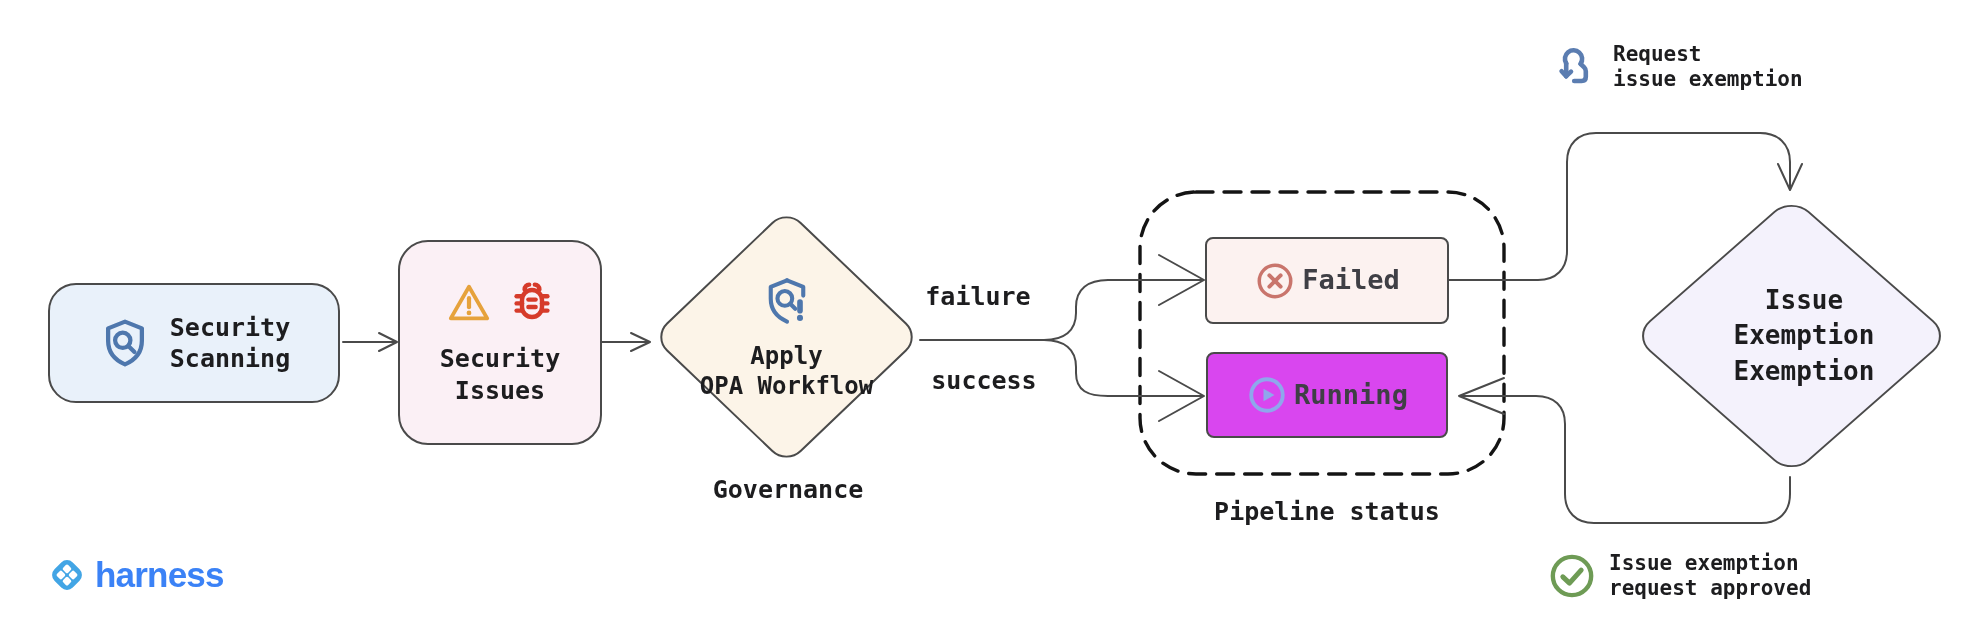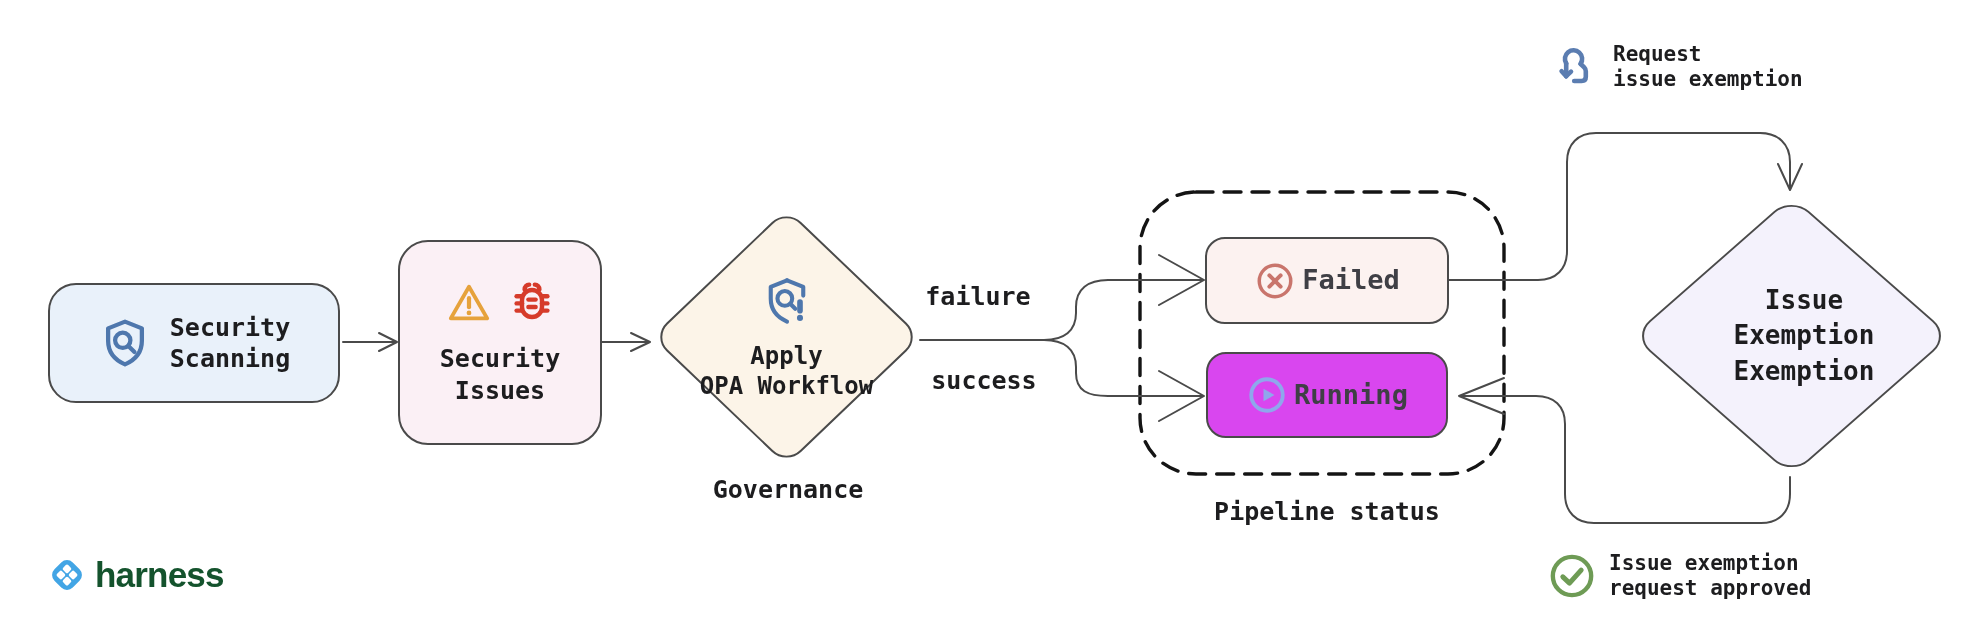--- a/index.html
+++ b/index.html
@@ -9,21 +9,21 @@
   .node{position:absolute;display:flex;align-items:center;justify-content:center;
         border:2px solid #4a4a4a;box-sizing:border-box;background:#fff;}
   .nlabel{font-weight:bold;color:#1d1d1f;line-height:1.26;}
   .nlabel span{display:block;}
   .scanning{left:48px;top:283px;width:292px;height:120px;border-radius:28px;background:#e9f1fa;gap:18px;}
   .scanning .nlabel{font-size:25px;text-align:left;}
   .issues{left:398px;top:240px;width:204px;height:205px;border-radius:30px;background:#fbf0f5;
           flex-direction:column;gap:16px;}
   .issues .nlabel{font-size:25px;text-align:center;}
   .icon-row{display:flex;gap:13px;align-items:center;}
-  .statusbox{border-radius:20px;gap:6px;}
+  .statusbox{border-radius:8px;gap:6px;}
   .failed{left:1205px;top:237px;width:244px;height:87px;background:#fcf2f0;}
   .running{left:1206px;top:352px;width:242px;height:86px;background:#d946ef;text-align:right;}
   .statusbox .nlabel{font-size:27px;color:#3f3f45;}
   .dcontent{position:absolute;display:flex;flex-direction:column;align-items:center;justify-content:center;}
   .opa-content{left:653px;top:209px;width:267px;height:256px;gap:12px;}
   .opa-content .nlabel{font-size:24px;text-align:center;}
   .exemption-content{left:1633px;top:197px;width:317px;height:278px;}
   .exemption-content .nlabel{font-size:26px;text-align:center;line-height:1.35;margin-left:25px;}
   .edge-label{position:absolute;font-weight:bold;font-size:25px;color:#1d1d1f;text-align:center;}
   .lbl-failure{left:912px;top:282px;width:132px;}
@@ -31,21 +31,21 @@
   .caption{position:absolute;font-weight:bold;font-size:25px;color:#1d1d1f;text-align:center;}
   .lbl-governance{left:688px;top:475px;width:200px;}
   .lbl-pipeline{left:1177px;top:497px;width:300px;}
   .annot{position:absolute;display:flex;align-items:flex-start;gap:14px;}
   .annot .atext{font-weight:bold;font-size:21px;color:#1d1d1f;line-height:1.2;}
   .annot .atext span{display:block;}
   .annot-request{left:1551px;top:42px;}
   .annot-approved{left:1547px;top:551px;align-items:center;gap:12px;}
   .logo{position:absolute;left:44px;top:552px;display:flex;align-items:center;gap:5px;}
   .logo .wordmark{font-family:"Liberation Sans",sans-serif;font-weight:700;font-size:35px;
-                  color:#14532d;letter-spacing:-0.8px;}
+                  color:#3b82f6;letter-spacing:-0.8px;}
 </style>
 </head>
 <body>
 
 <div class="canvas">
 
   <svg class="layer" viewBox="0 0 1980 634" fill="none" stroke-linecap="round" stroke-linejoin="round">
 
     <g transform="translate(786.5,337)">
       <rect transform="scale(1,0.955) rotate(45)" x="-94.4" y="-94.4" width="188.8" height="188.8" rx="20" fill="#fcf4e8" stroke="#4a4a4a" stroke-width="2"></rect>

